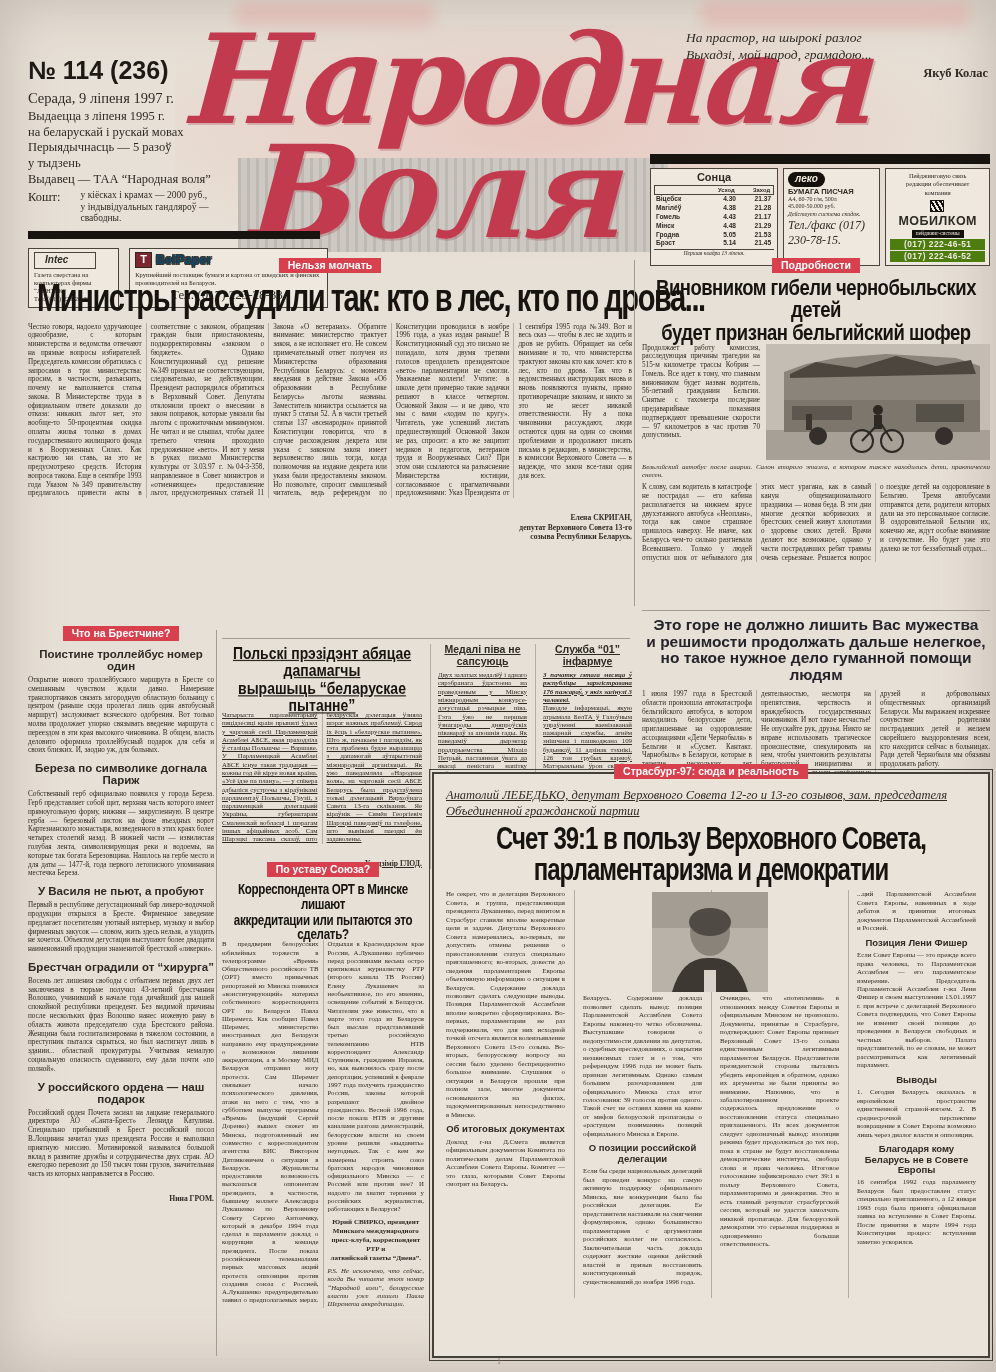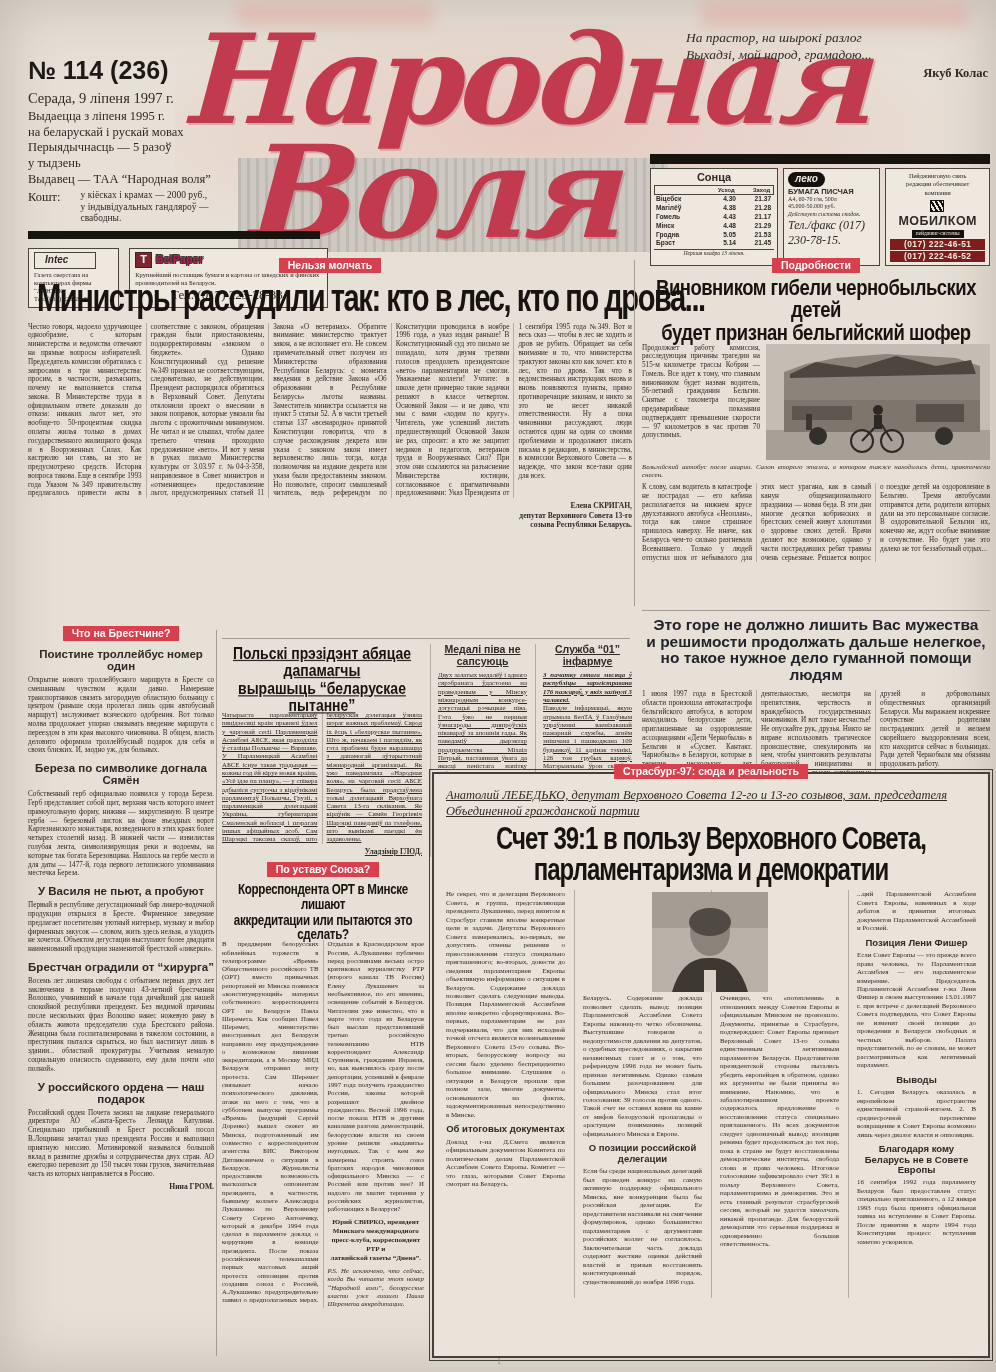--- a/index.html
+++ b/index.html
@@ -28,22 +28,22 @@
   .blackbar{background:#171410;height:8px;width:292px;margin-top:7px;}
   .adrow{display:flex;gap:10px;margin-top:9px;}
   .adbox{border:1px solid #4a443c;background:#eee8de;padding:3px 5px;font-size:6.5px;line-height:1.25;}
   .lintec{width:84px;}
   .lintec .logo{border:1px solid #4a443c;width:40px;padding:1px 10px;font-style:italic;font-weight:bold;
         font-family:"Liberation Sans",sans-serif;font-size:10px;margin-bottom:2px;}
   .belpaper{width:198px;}
   .belp-logo{display:flex;align-items:center;gap:4px;margin-bottom:3px;}
   .belp-t{background:#7e2630;color:#fff;font-weight:bold;font-family:"Liberation Sans",sans-serif;
         font-size:11px;padding:0 4px;border:1px solid #30281f;}
-  .belp-name{font-family:"Liberation Sans",sans-serif;font-weight:bold;font-size:10px;letter-spacing:.5px;
-        color:#be185d;text-shadow:0 0 1px #3a332b,1px 1px 0 #3a332b,-1px -1px 0 #3a332b,1px -1px 0 #3a332b,-1px 1px 0 #3a332b;}
+  .belp-name{font-family:"Liberation Sans",sans-serif;font-weight:bold;font-size:12px;letter-spacing:.5px;
+        color:#0c4a6e;text-shadow:0 0 1px #3a332b,1px 1px 0 #3a332b,-1px -1px 0 #3a332b,1px -1px 0 #3a332b,-1px 1px 0 #3a332b;}
   
   .hdr-right{position:absolute;left:650px;top:154px;width:340px;}
   .hdr-right .blackbar2{background:#171410;height:10px;width:340px;}
   .hboxes{display:flex;gap:5px;margin-top:4px;}
   .hbox{border:1px solid #4a443c;background:#eee8de;}
   .sunbox{width:132px;padding:2px 3px;}
   .sun-title{text-align:center;font-weight:bold;font-size:11px;font-family:"Liberation Sans",sans-serif;}
   .sun-head{display:flex;border:1px solid #4a443c;margin-top:2px;font-size:5.8px;font-weight:bold;
         font-family:"Liberation Sans",sans-serif;}
   .sun-head span{flex:1;text-align:right;padding:1px 3px;}
@@ -53,30 +53,30 @@
   .sun-row span:first-child{flex:1.4;text-align:left;padding-left:2px;}
   .sun-foot{font-style:italic;font-size:5.6px;text-align:center;border-top:1px solid #4a443c;margin-top:1px;}
   .paperbox{width:96px;padding:3px 4px;font-size:6px;line-height:1.25;}
   .leko{display:inline-block;background:#14110d;color:#efe9df;font-weight:bold;font-style:italic;
         font-family:"Liberation Sans",sans-serif;font-size:10px;border-radius:9px;padding:1px 7px;}
   .paper-t{font-weight:bold;font-size:7.6px;font-family:"Liberation Sans",sans-serif;}
   .paper-ph{font-size:12px;font-style:italic;margin-top:0;}
   .pagerbox{width:104px;padding:3px 4px;font-size:6.4px;text-align:center;line-height:1.3;}
   .mob-name{font-family:"Liberation Sans",sans-serif;font-weight:bold;font-size:12.5px;letter-spacing:.5px;}
   .mob-sub{background:#14110d;color:#efe9df;font-size:5.4px;display:inline-block;padding:0 4px;}
-  .mob-ph{background:#7f1d1d;color:#efe9df;font-family:"Liberation Sans",sans-serif;font-weight:bold;
+  .mob-ph{background:#4d7c0f;color:#efe9df;font-family:"Liberation Sans",sans-serif;font-weight:bold;
         font-size:8.4px;margin-top:1px;letter-spacing:.5px;}
   .mob-logo{display:inline-block;width:12px;height:10px;background:repeating-linear-gradient(60deg,#14110d 0 2px,#efe9df 2px 4px);vertical-align:middle;margin-right:2px;border:1px solid #14110d;}
   
   .red-label{display:table;margin:0 auto;background:#d8404e;color:#fff;font-family:"Liberation Sans",sans-serif;
         font-weight:bold;font-size:10.5px;padding:1px 9px 2px;}
   .hl{font-family:"Liberation Sans",sans-serif;font-weight:bold;color:#17140f;text-align:center;line-height:1.02;}
   .body-t{font-size:7.2px;line-height:1.22;text-align:justify;}
   .colr{column-gap:9px;column-rule:1px solid #b4ada3;}
-  .sig{font-weight:bold;font-size:7.6px;text-align:right;line-height:1.25;margin-top:3px;}
+  .sig{font-weight:bold;font-size:7.6px;text-align:right;line-height:1.25;margin-top:15px;}
   .vr{position:absolute;width:1px;background:#a39c92;}
   .hr{position:absolute;height:1px;background:#a39c92;}
   
   .ministers{position:absolute;left:28px;top:258px;width:604px;}
   .ministers .hl{font-size:30px;letter-spacing:-1.5px;transform:scale(.97,1.32);transform-origin:center top;
         margin:5px 0 14px;white-space:nowrap;}
   .belgium{position:absolute;left:642px;top:258px;width:348px;}
   .belgium .hl{font-size:18.5px;letter-spacing:-.5px;transform:scaleY(1.18);transform-origin:center top;margin:4px 0 10px;}
   .belg-row{display:flex;gap:6px;}
   .belg-lead{width:118px;height:116px;overflow:hidden;}
@@ -288,21 +288,21 @@
       <div>председатель правления</div>
       <div>Белорусского благотворительного</div>
       <div>фонда «Детям Чернобыля».</div>
     </div>
   </div>
 
   <div class="rail">
     <div class="red-label">Что на Брестчине?</div>
     <h3>Поистине троллейбус номер один</h3>
     <div class="body-t">Открытие нового троллейбусного маршрута в Бресте со смешанным чувством ждали давно. Намерение транспортников связать загородную областную больницу с центром (раньше сюда пролегал лишь один автобусный маршрут) заслуживает всяческого одобрения. Вот только молва продолжает упорно связывать введение маршрута с переездом в эти края высокого чиновника. В общем, власть деловито оформила троллейбусный подарок для себя и своих близких. И, заодно уж, для больных.</div>
-    <h3>Береза по символике догнала Сямён</h3>
+    <h3>Береза по символике догнала Париж</h3>
     <div class="body-t">Собственный герб официально появился у города Береза. Герб представляет собой щит, верхняя часть которого имеет прямоугольную форму, нижняя — закругленную. В центре герба — березовый листок на фоне въездных ворот Картезианского монастыря, возведенного в этих краях более четырех столетий назад. В нижней части — извилистая голубая лента, символизирующая реки и водоемы, на которые так богата Березовщина. Нашлось на гербе место и для даты — 1477-й, года первого летописного упоминания местечка Береза.</div>
     <h3>У Василя не пьют, а пробуют</h3>
     <div class="body-t">Первый в республике дегустационный бар ликеро-водочной продукции открылся в Бресте. Фирменное заведение предлагает посетителям уютный интерьер, музыку и выбор фирменных закусок — словом, жить здесь нельзя, а уходить не хочется. Объектом дегустации выступают более двадцати наименований продукции знаменитой брестской «ликерки».</div>
     <h3>Брестчан оградили от “хирурга”</h3>
     <div class="body-t">Восемь лет лишения свободы с отбытием первых двух лет заключения в тюрьме получил 43-летний брестчанин Волошко, учинивший в начале года дичайший для нашей спокойной республики прецедент. Без видимой причины после нескольких фраз Волошко нанес ножевую рану в область живота председателю суда Брестского района. Женщина была госпитализирована в тяжелом состоянии, а преступник пытался скрыться, но был настигнут лишь в здании... областной прокуратуры. Учитывая немалую социальную опасность содеянного, ему дали почти «по полной».</div>
     <h3>У российского ордена — наш подарок</h3>
     <div class="body-t">Российский орден Почета засиял на лацкане генерального директора АО «Санта-Брест» Леонида Катулина. Специально прибывший в Брест российский посол В.Лощинин зачитал указ президента России и выполнил приятную миссию. Мотивировкой назывался большой вклад в развитие дружбы и сотрудничества двух стран. АО ежегодно перевозит до 150 тысяч тонн грузов, значительная часть из которых направляется в Россию.</div>
     <div class="sig">Нина ГРОМ.</div>
   </div>
 

